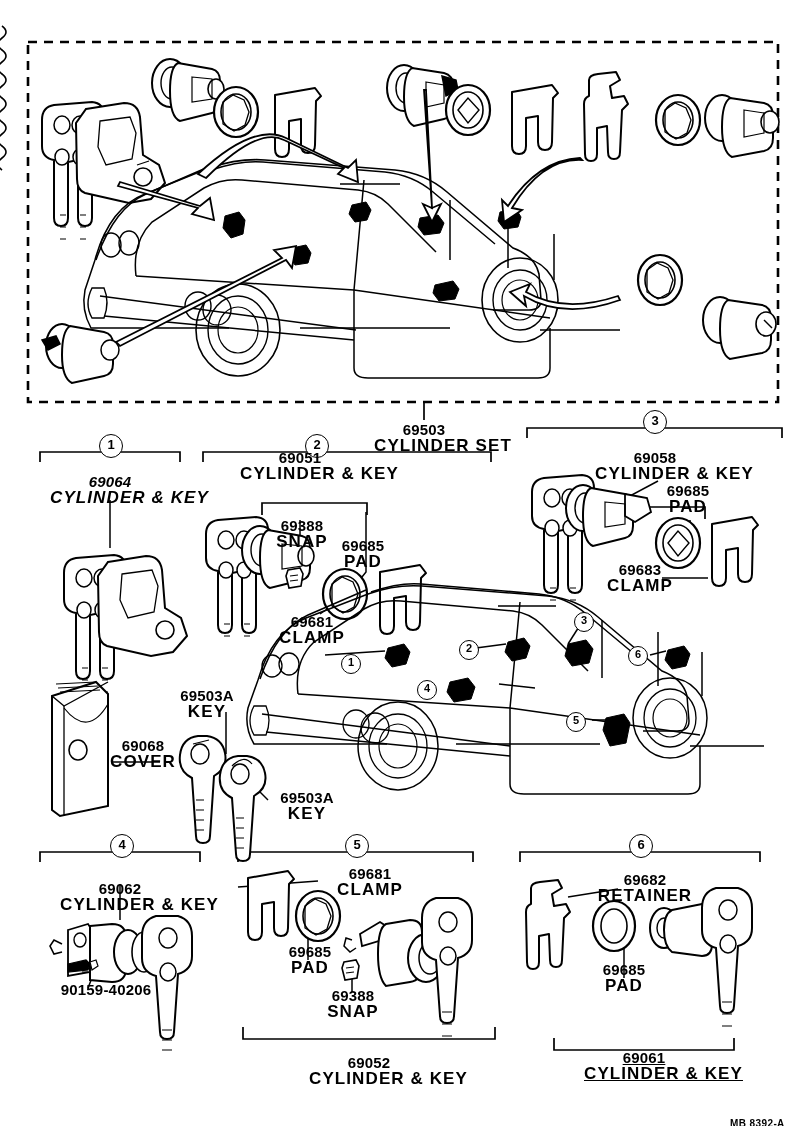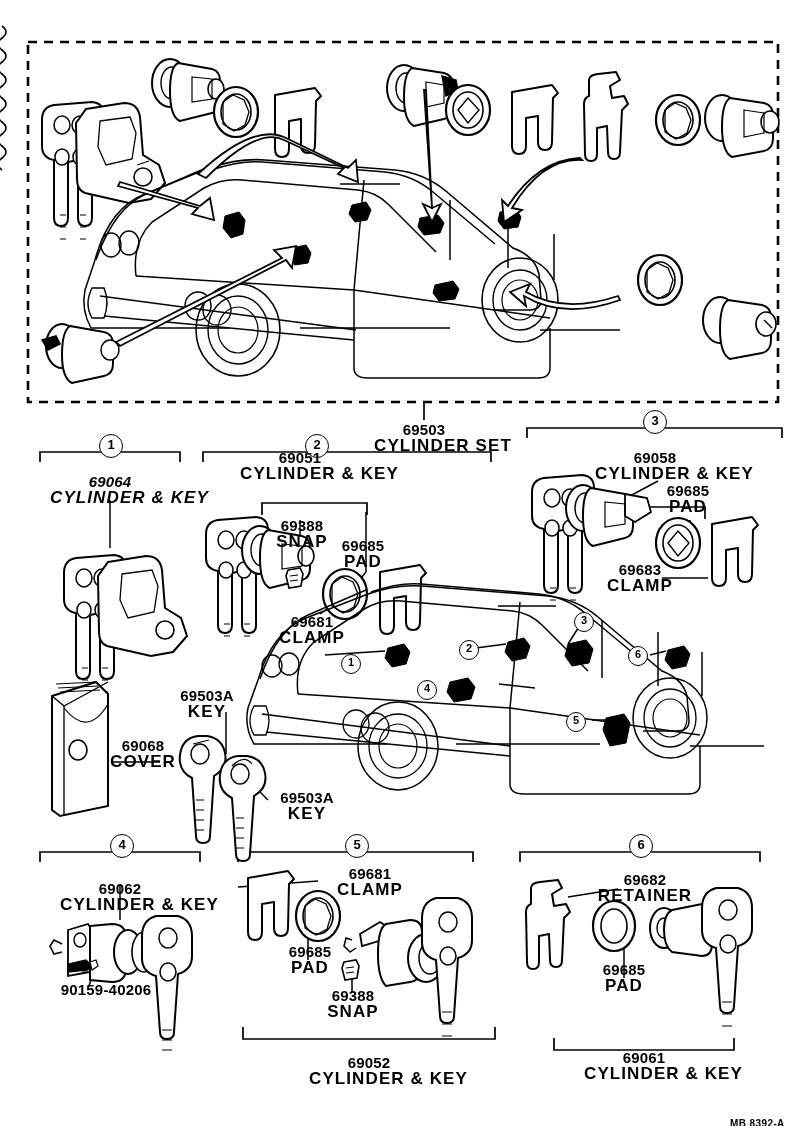--- a/index.html
+++ b/index.html
@@ -507,21 +507,21 @@
 </div>
 
 <div class="lbl" style="left:590px;top:872px;width:110px;">
   <div class="pn">69682</div>
   <div class="pd">RETAINER</div>
 </div>
 <div class="lbl" style="left:586px;top:962px;width:76px;">
   <div class="pn">69685</div>
   <div class="pd">PAD</div>
 </div>
-<div class="lbl" style="left:584px;top:1050px;width:120px;">
+<div class="lbl" style="left:584px;top:1050px;width:120px;text-decoration:underline;">
   <div class="pn">69061</div>
   <div class="pd">CYLINDER &amp; KEY</div>
 </div>
 
 <div class="cnum sm" style="left:341px;top:654px;">1</div>
 <div class="cnum sm" style="left:459px;top:640px;">2</div>
 <div class="cnum sm" style="left:574px;top:612px;">3</div>
 <div class="cnum sm" style="left:417px;top:680px;">4</div>
 <div class="cnum sm" style="left:566px;top:712px;">5</div>
 <div class="cnum sm" style="left:628px;top:646px;">6</div>

